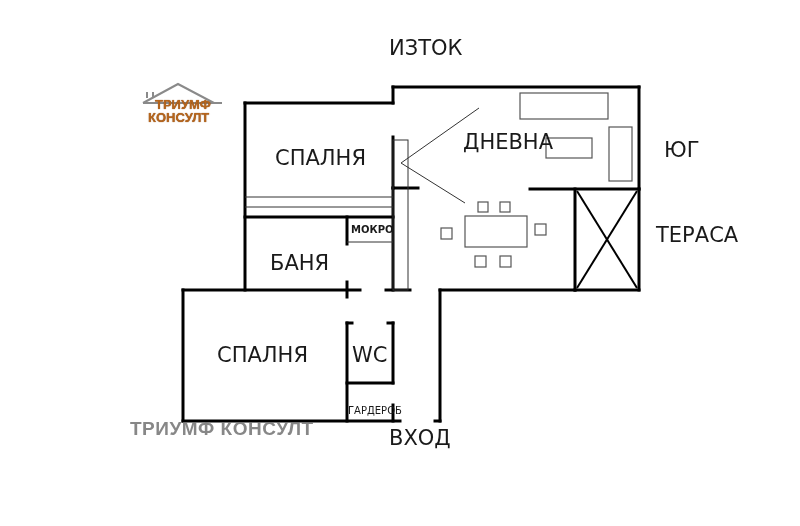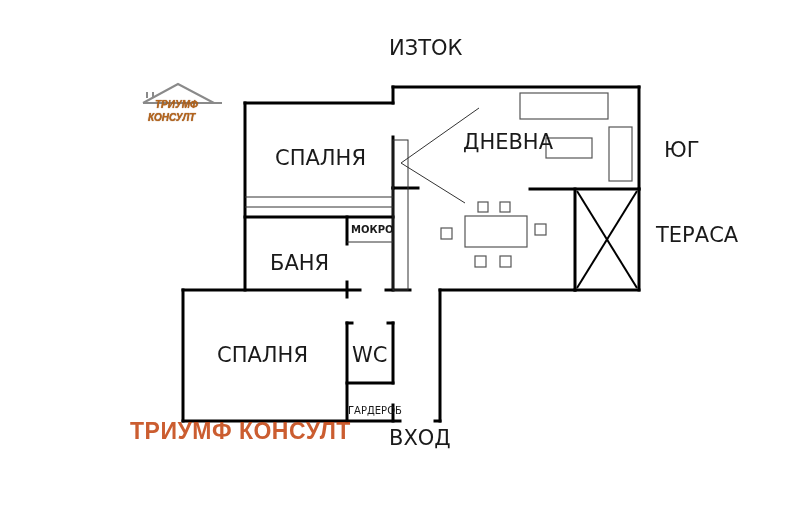--- a/index.html
+++ b/index.html
@@ -1,22 +1,22 @@
 <!DOCTYPE html>
 <html><head>
   <meta charset="utf-8">
   <style>
     html, body { margin: 0; padding: 0; background: #ffffff; }
     body { width: 800px; height: 526px; position: relative; overflow: hidden; font-family: "DejaVu Sans", sans-serif; }
     #plan { position: absolute; left: 0; top: 0; width: 800px; height: 526px; }
     .lbl { position: absolute; color: #1a1a1a; white-space: nowrap; }
     .big { font-size: 21px; }
     .small { font-size: 10px; }
-    .wm { position: absolute; color: #c2410c; font-family: "Liberation Sans", sans-serif; font-weight: bold; font-size: 23px; letter-spacing: 0.5px; opacity: 0.85; white-space: nowrap; }
-    .logo-text { position: absolute; font-family: "Liberation Sans", sans-serif; font-style: italic; font-weight: bold; font-size: 10px; line-height: 13px; color: #b5651d; text-shadow: 0 0 1px #7a3e0a; text-align: center; }
+    .wm { position: absolute; color: #737373; font-family: "Liberation Sans", sans-serif; font-weight: bold; font-size: 19px; letter-spacing: 0.5px; opacity: 0.85; white-space: nowrap; }
+    .logo-text { position: absolute; font-family: "Liberation Sans", sans-serif; font-weight: bold; font-size: 13px; line-height: 13px; color: #b5651d; text-shadow: 0 0 1px #7a3e0a; text-align: center; }
   </style>
 </head>
 <body>
 
 <svg id="plan" viewBox="0 0 800 526" xmlns="http://www.w3.org/2000/svg">
 
   <g fill="none" stroke="#8a8a8a" stroke-width="2">
     <polyline points="143,103 178,84 214,103"></polyline>
     <line x1="147" y1="92" x2="147" y2="98"></line>
     <line x1="153" y1="92" x2="153" y2="98"></line>

